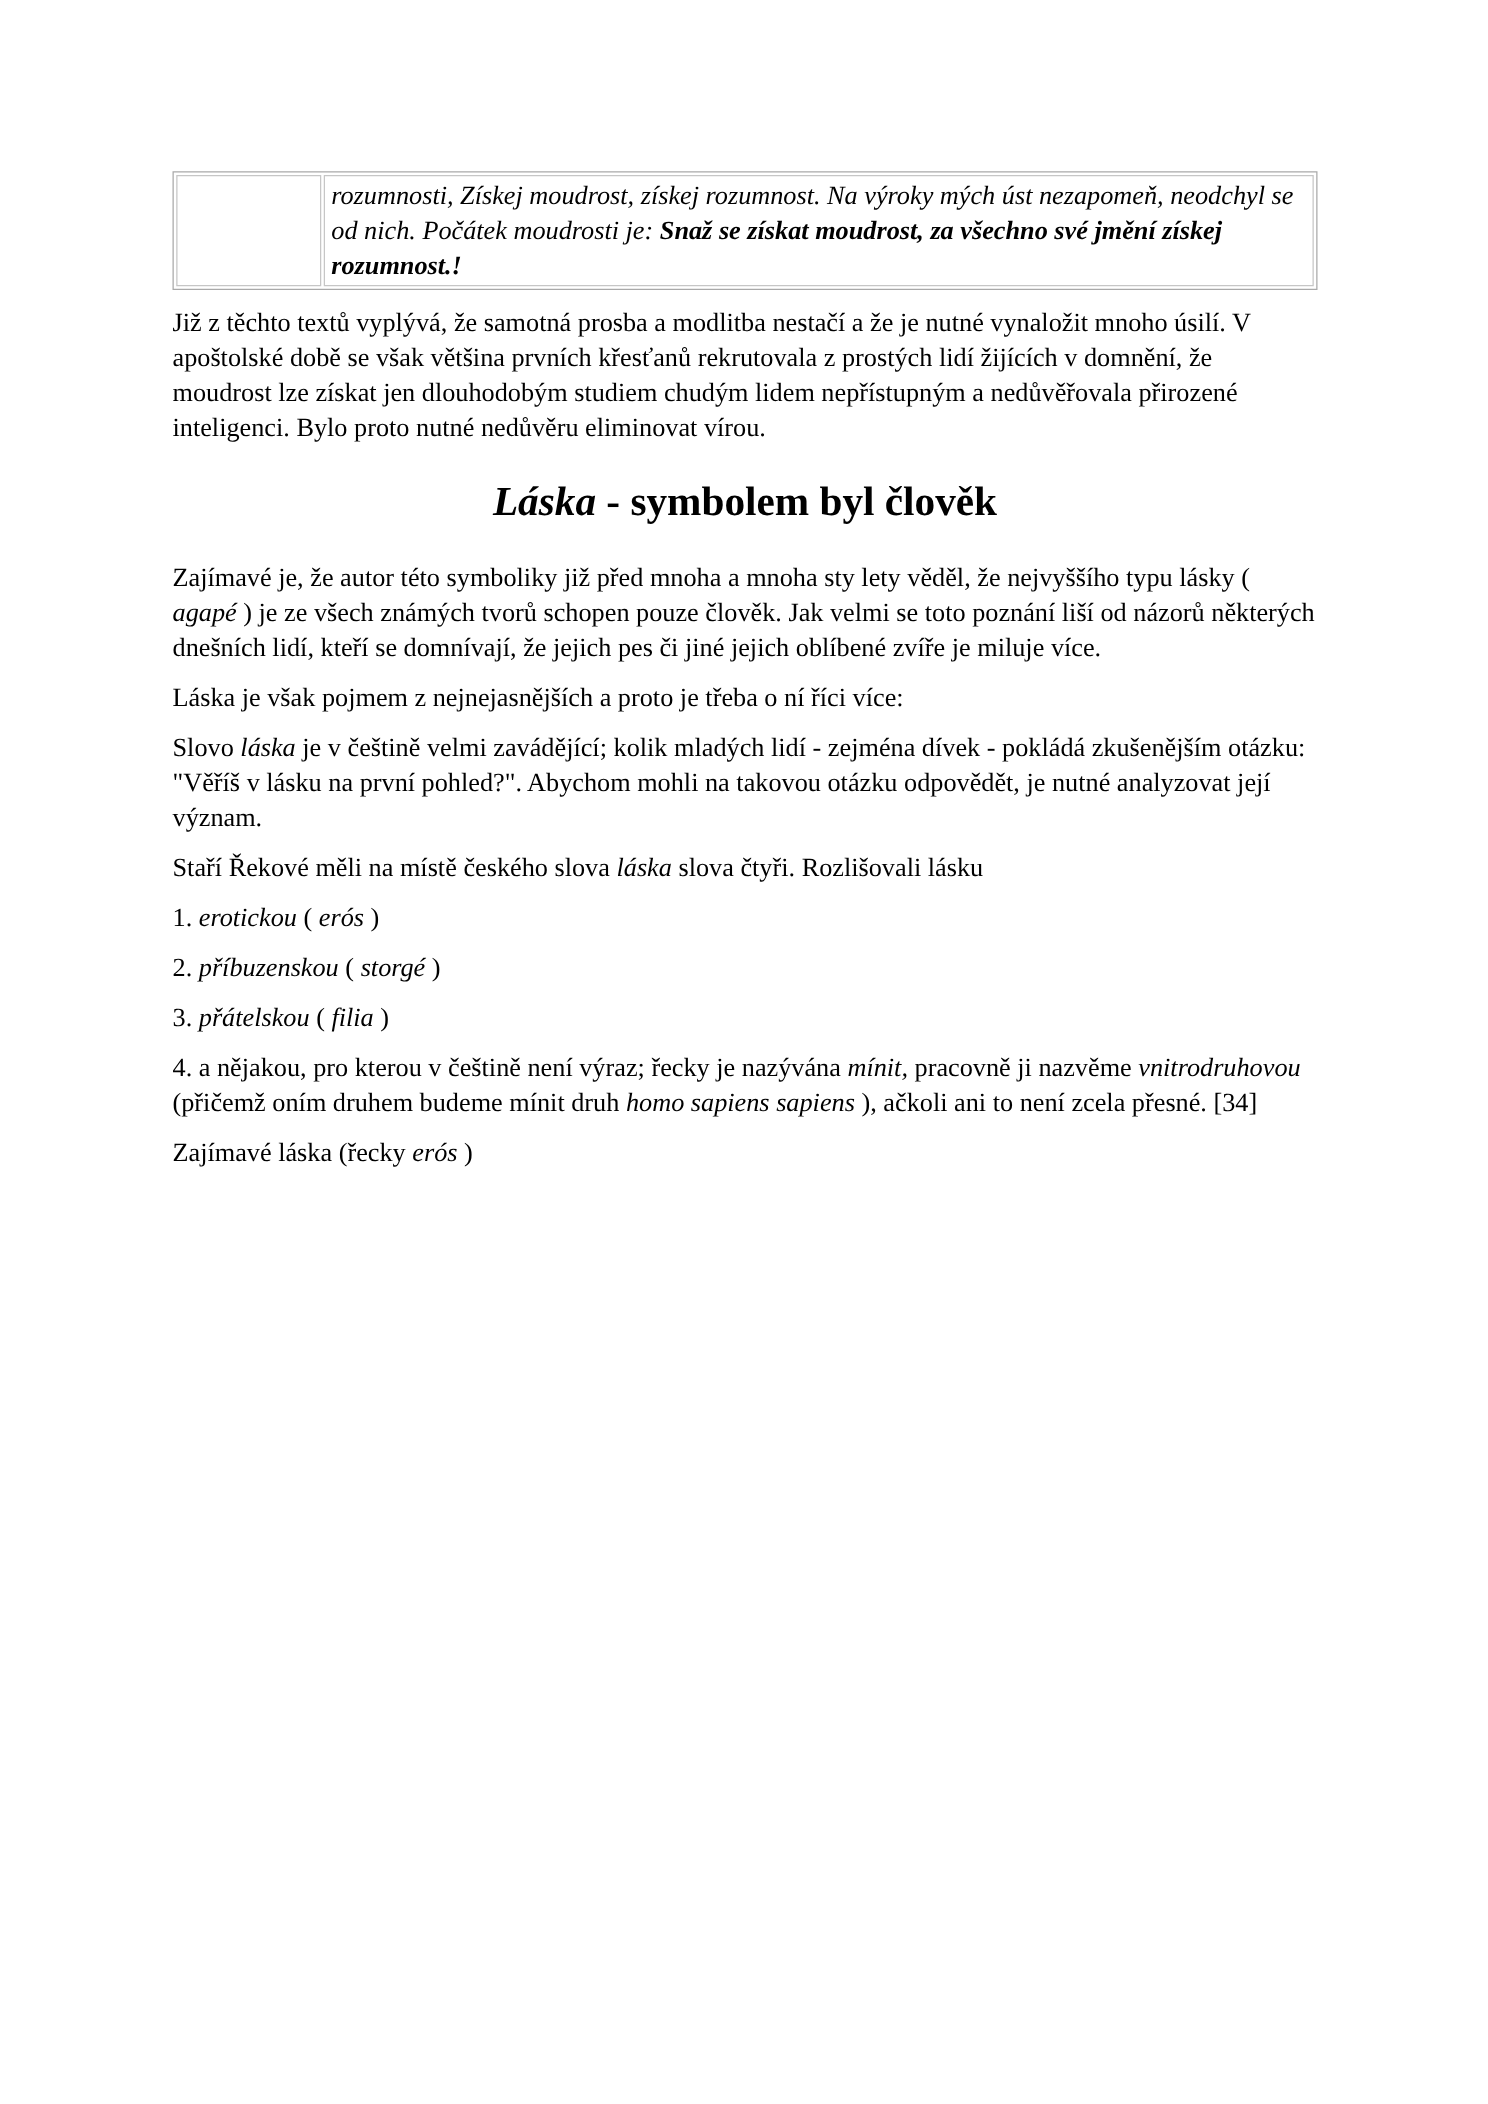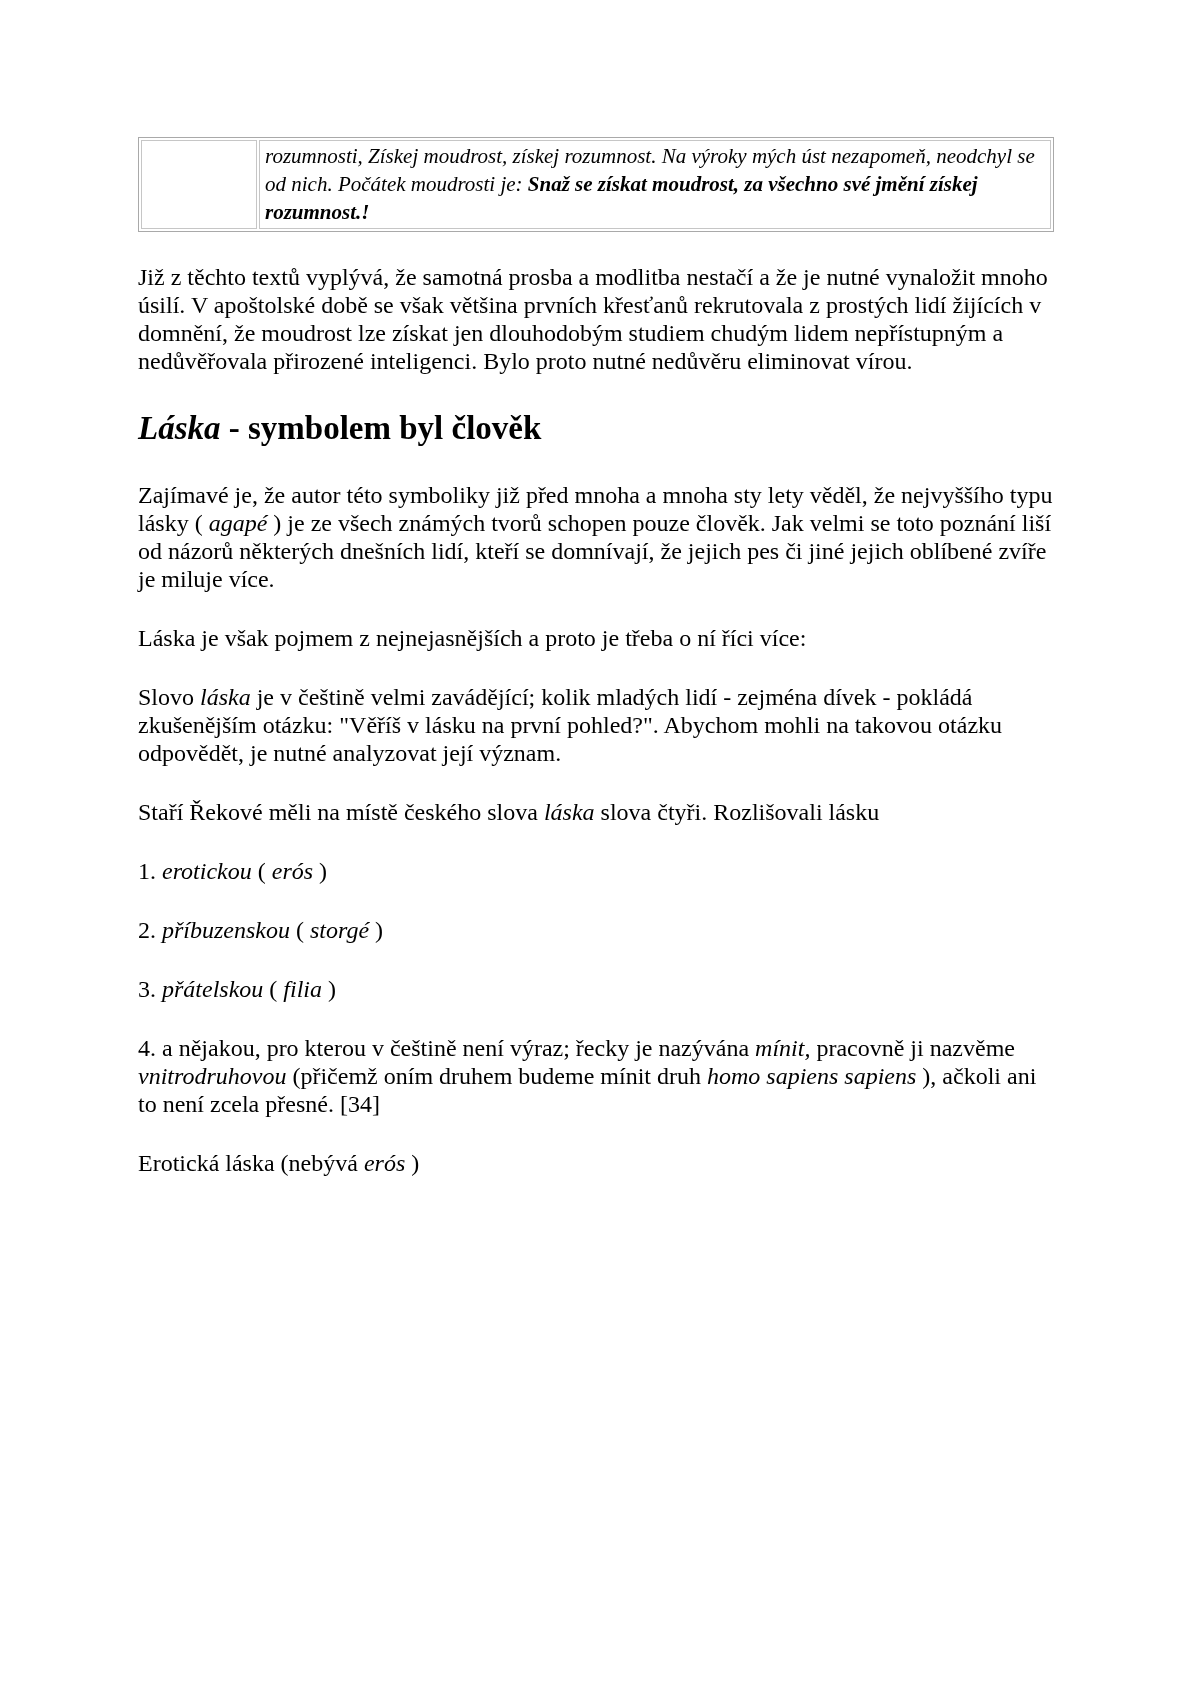--- a/index.html
+++ b/index.html
@@ -23,26 +23,26 @@
     vertical-align:top;
   }
   td.qleft { width:112px; }
   td.qright {
     padding:1px 6px 2px 5px;
     font-style:italic;
     font-size:21px; line-height:28px;
   }
 
   p, .li {
-    font-size:24px; line-height:28px;
-    margin:31px 0;
+    font-size:21px; line-height:28px;
+    margin:12px 0;
   }
   h1 {
     font-size:33px; line-height:44px;
-    font-weight:bold; 
+    font-weight:bold; text-align:center;
     margin:24px 0;
   }
   .i  { font-style:italic; }
   .b  { font-weight:bold; }
   .bi { font-weight:normal; font-style:italic; }
 </style>
 </head>
 <body>
 
 <div class="page">
@@ -70,18 +70,18 @@
 
   <p class="li"><span>1. </span><span class="bi">erotickou</span><span> ( </span><span class="i">erós</span><span> )</span></p>
 
   <p class="li"><span>2. </span><span class="bi">příbuzenskou</span><span> ( </span><span class="i">storgé</span><span> )</span></p>
 
   <p class="li"><span>3. </span><span class="bi">přátelskou</span><span> ( </span><span class="i">filia</span><span> )</span></p>
 
   <p><span>4. a nějakou, pro kterou v češtině není výraz; řecky je nazývána </span><span class="i">mínit,</span><span> pracovně ji nazvěme </span><span class="bi">vnitrodruhovou</span><span> (přičemž oním druhem budeme mínit druh </span><span class="i">homo sapiens sapiens</span><span> ), ačkoli ani to není zcela přesné. [34]</span></p>
 
 
-  <p><span>Erotická láska (nebývá </span><span class="i">erós</span><span> )</span></p>
+  <p><span>Zajímavé láska (řecky </span><span class="i">erós</span><span> )</span></p>
 
 
 
 
 </div>
 
 </body></html>

